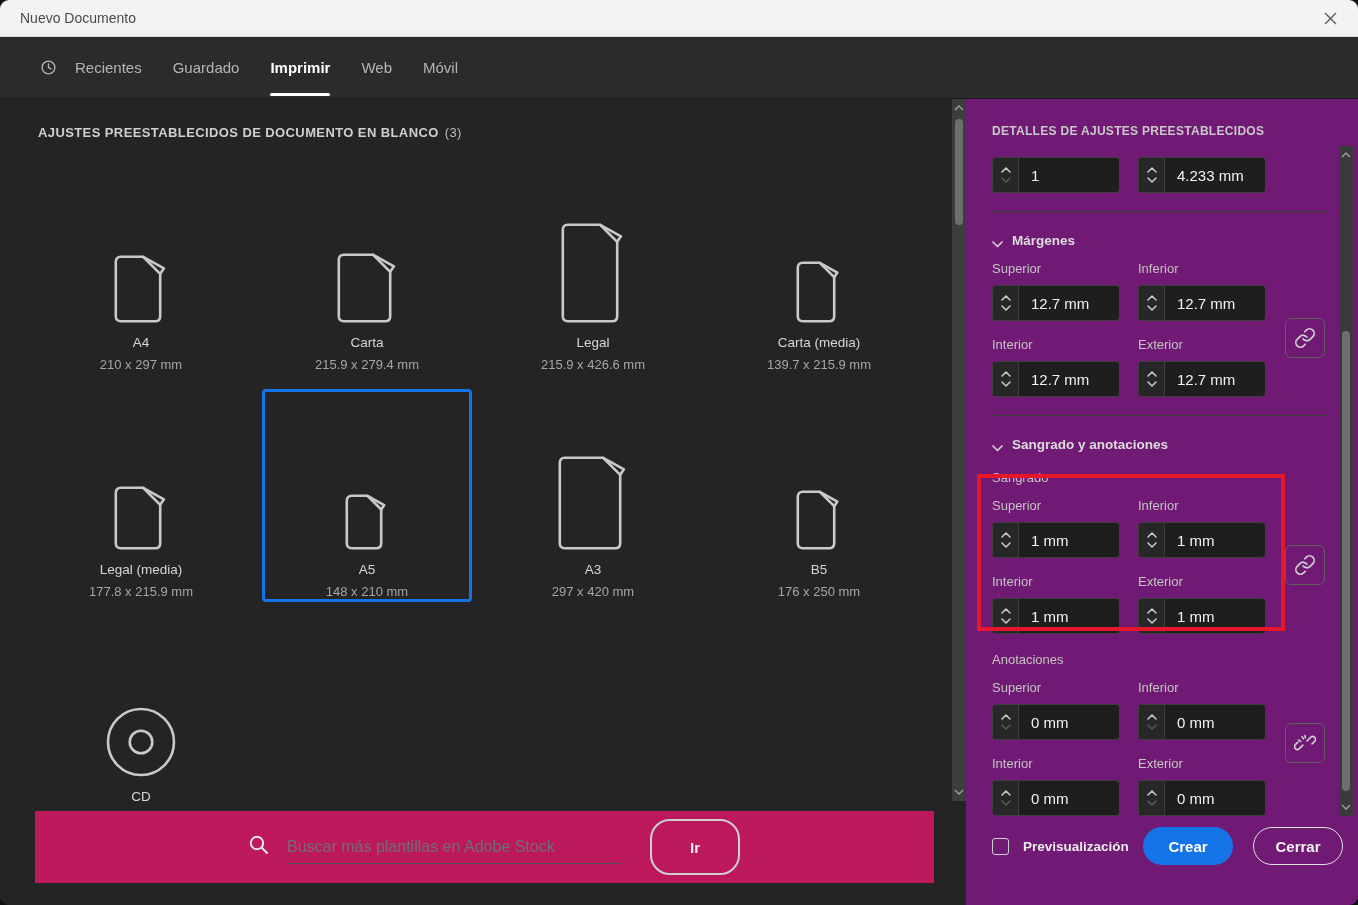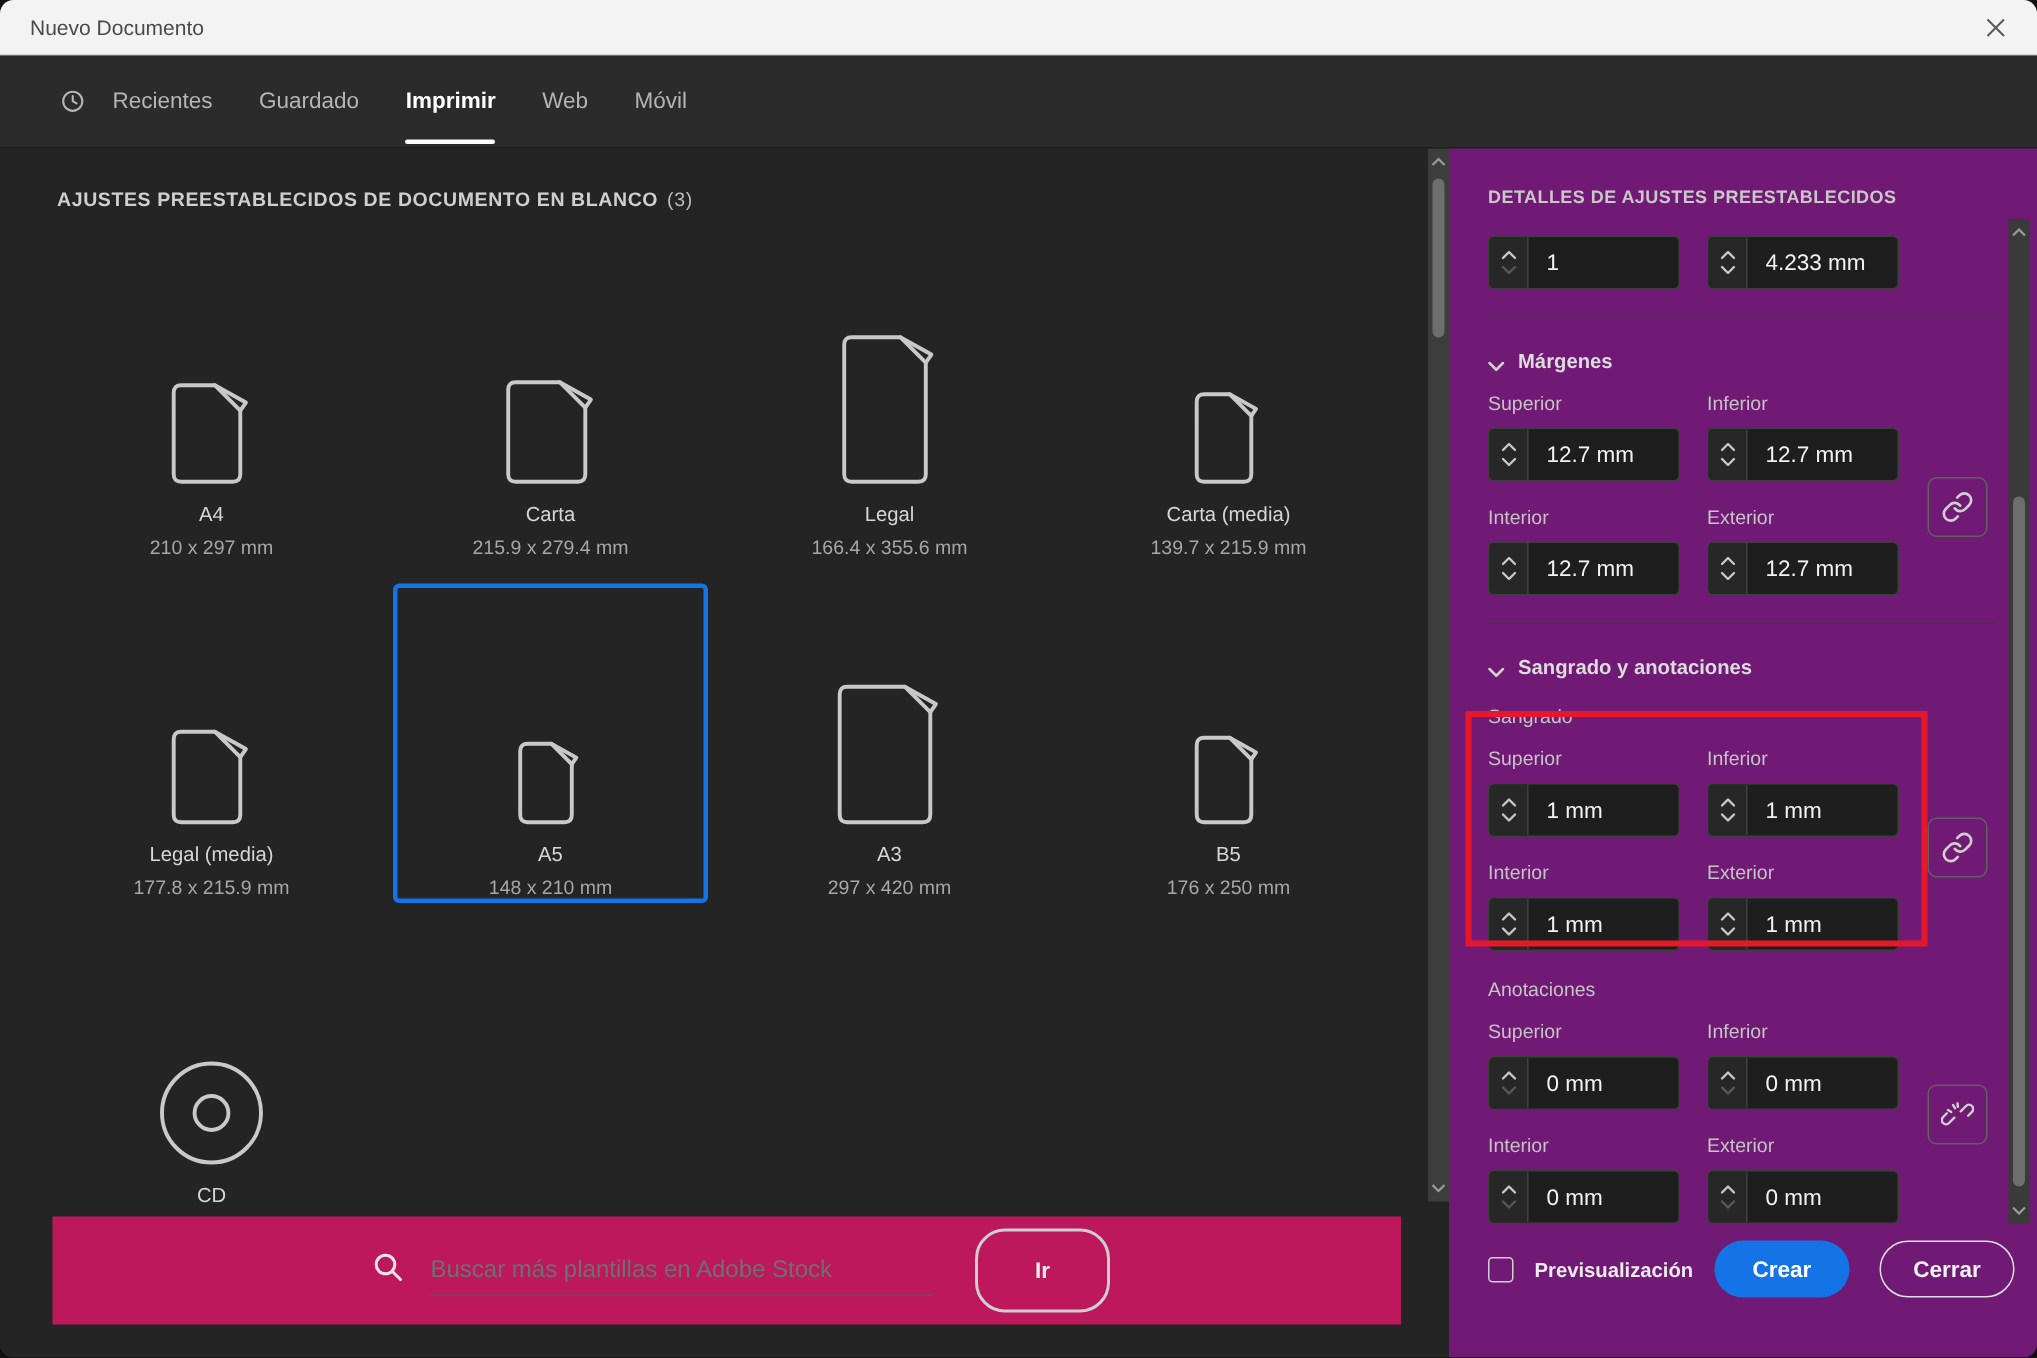--- a/index.html
+++ b/index.html
@@ -142,21 +142,21 @@
             <div class="pdims">215.9 x 279.4 mm</div>
           </div>
           <div class="tile">
             <div class="iconbox">
               <svg width="64" height="100" viewBox="0 0 64 100" fill="none" stroke="#c9c9c9" stroke-width="2.6" stroke-linejoin="round" stroke-linecap="round">
                 <path d="M 6.8 1.8 L 39.2 1.8 L 56.2 18.8 L 56.2 93.2 Q 56.2 98.2 51.2 98.2 L 6.8 98.2 Q 1.8 98.2 1.8 93.2 L 1.8 6.8 Q 1.8 1.8 6.8 1.8 Z"></path>
                 <path d="M 39.2 1.8 L 59.940000000000005 13.360000000000001 L 56.2 18.8"></path>
               </svg>
             </div>
             <div class="pname">Legal</div>
-            <div class="pdims">166.4 x 355.6 mm</div>
+            <div class="pdims">215.9 x 426.6 mm</div>
           </div>
           <div class="tile">
             <div class="iconbox">
               <svg width="46" height="62" viewBox="0 0 46 62" fill="none" stroke="#c9c9c9" stroke-width="2.6" stroke-linejoin="round" stroke-linecap="round">
                 <path d="M 6.8 1.8 L 23.800000000000004 1.8 L 38.2 16.2 L 38.2 55.2 Q 38.2 60.2 33.2 60.2 L 6.8 60.2 Q 1.8 60.2 1.8 55.2 L 1.8 6.8 Q 1.8 1.8 6.8 1.8 Z"></path>
                 <path d="M 23.800000000000004 1.8 L 41.368 11.592 L 38.2 16.2"></path>
               </svg>
             </div>
             <div class="pname">Carta (media)</div>
             <div class="pdims">139.7 x 215.9 mm</div>

